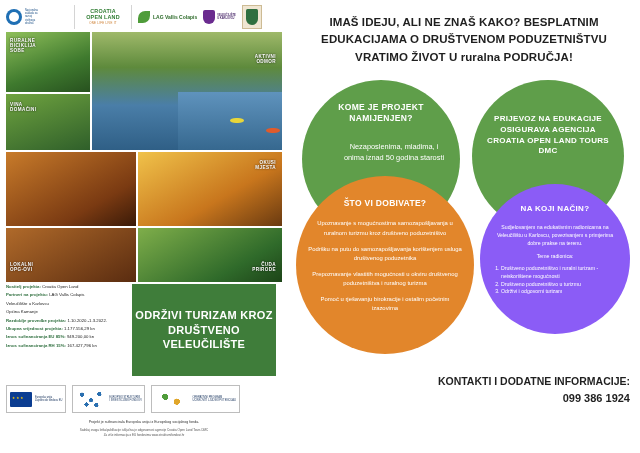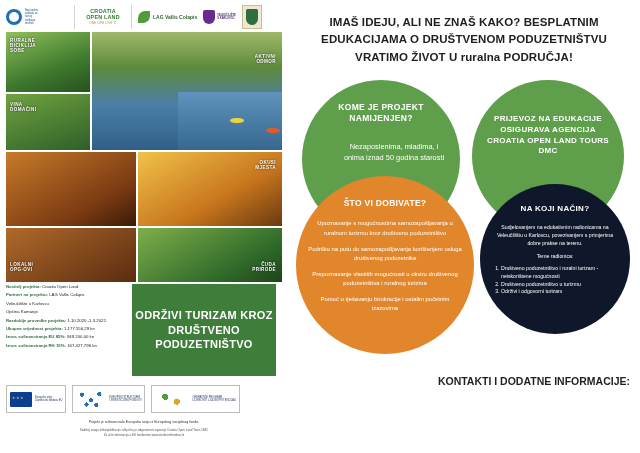--- a/index.html
+++ b/index.html
@@ -91,21 +91,21 @@
   .c-green1 .c-body { font-size:7.4px; margin-top:16px;margin-left:26px; }
 
   .c-green2 { left:184px; top:72px; width:152px; height:152px; background:#5f9e4a; }
   .c-green2 .c-title { font-size:8px; color:#fff; margin-top:22px; }
 
   .c-orange1 { left:8px; top:168px; width:178px; height:178px; background:#e2862b; }
   .c-orange1 .c-title { font-size:8.5px; margin-top:10px; }
   .c-orange1 .c-body { font-size:5.9px; margin-top:10px; text-align:center; }
   .c-orange1 .c-body p { margin:0 0 7px; }
 
-  .c-orange2 { left:192px; top:176px; width:150px; height:150px; background:#0f172a; }
+  .c-orange2 { left:192px; top:176px; width:150px; height:150px; background:#8b5cf6; }
   .c-orange2 .c-title { font-size:8px; margin-top:8px; }
   .c-orange2 .c-body { font-size:5.2px; margin-top:8px; }
   .c-orange2 .c-body p { margin:0 0 5px; }
   .c-orange2 ol { margin:0; padding-left:9px; text-align:left; font-size:5.2px; line-height:1.5; }
 
   .contacts { position:absolute; left:10px; top:366px; width:332px; text-align:right; }
   .contacts .l1 { font-size:10.5px; font-weight:bold; color:#1f1f1f; line-height:1.45; }
   .contacts .l2 { font-size:10.5px; font-weight:bold; color:#1f1f1f; line-height:1.45; }
   .contacts .phone { font-size:11px; font-weight:bold; color:#1f1f1f; margin-top:3px; }
   .contacts .mail { font-size:8.6px; color:#1f1f1f; margin-top:6px; }
@@ -214,21 +214,21 @@
         <span class="lbl">Iznos sufinanciranja EU 85%:</span>
         <span>949.200,00 kn</span>
       </div>
       <div class="row">
         <span class="lbl">Iznos sufinanciranja RH 15%:</span>
         <span>167.427,796 kn</span>
       </div>
     </div>
 
     <div class="greenbox">
-      <div class="greenbox-txt">ODRŽIVI TURIZAM KROZ DRUŠTVENO PODUZETNIŠTVO</div>
+      <div class="greenbox-txt">ODRŽIVI TURIZAM KROZ DRUŠTVENO VELEUČILIŠTE</div>
     </div>
 
     <div class="eu-logos">
       <div class="eu-box">
         <div class="eu-flag"></div>
         <div class="eu-t">
           <div>Europska unija</div>
           <div>Zajedno do fondova EU</div>
         </div>
       </div>
@@ -286,15 +286,16 @@
         <ol>
           <li>Društveno poduzetništvo i ruralni turizam - neiskorištene mogućnosti</li>
           <li>Društveno poduzetništvo u turizmu</li>
           <li>Održivi i odgovorni turizam</li>
         </ol>
       </div>
     </div>
 
     <div class="contacts">
       <div class="l1">KONTAKTI I DODATNE INFORMACIJE:</div>
+      <div class="phone">099 386 1924</div>
     </div>
   </div>
 </div>
 
 </body></html>

